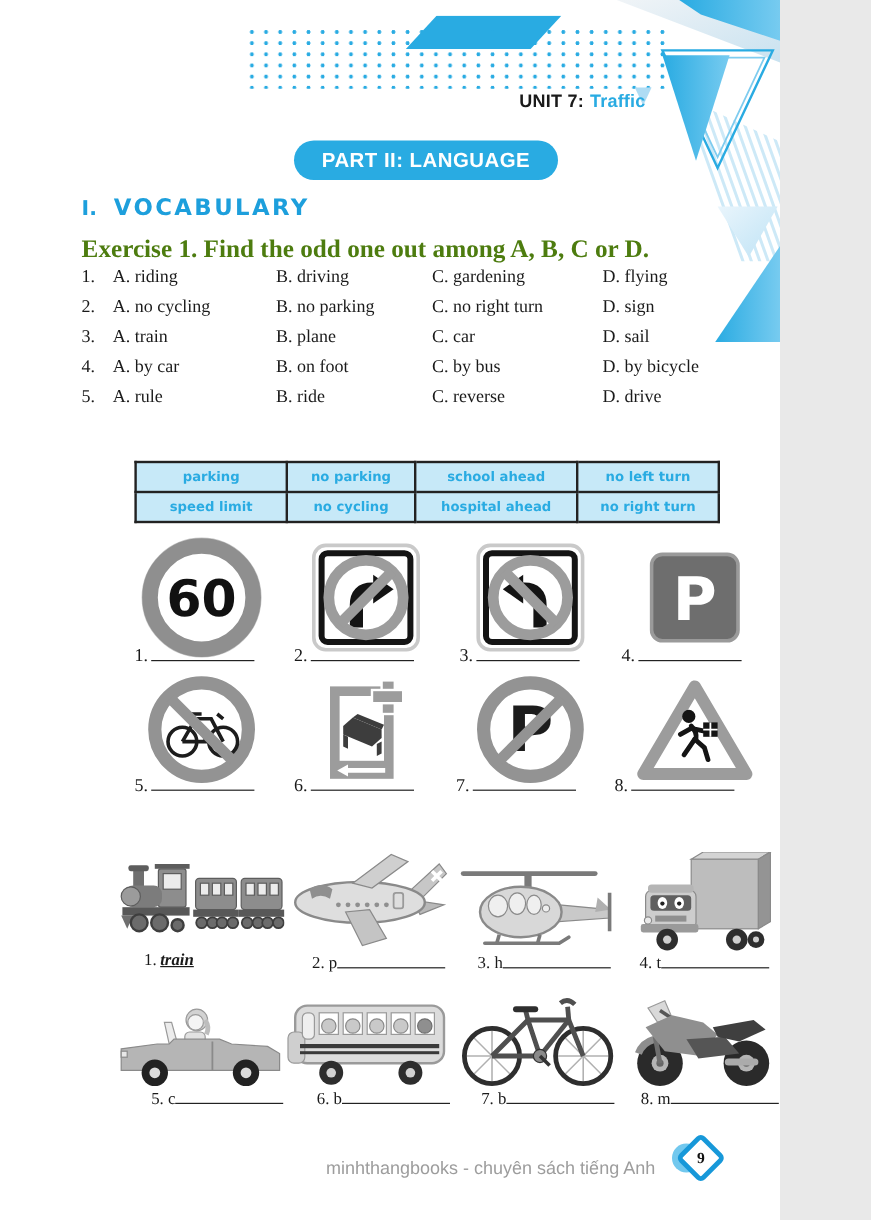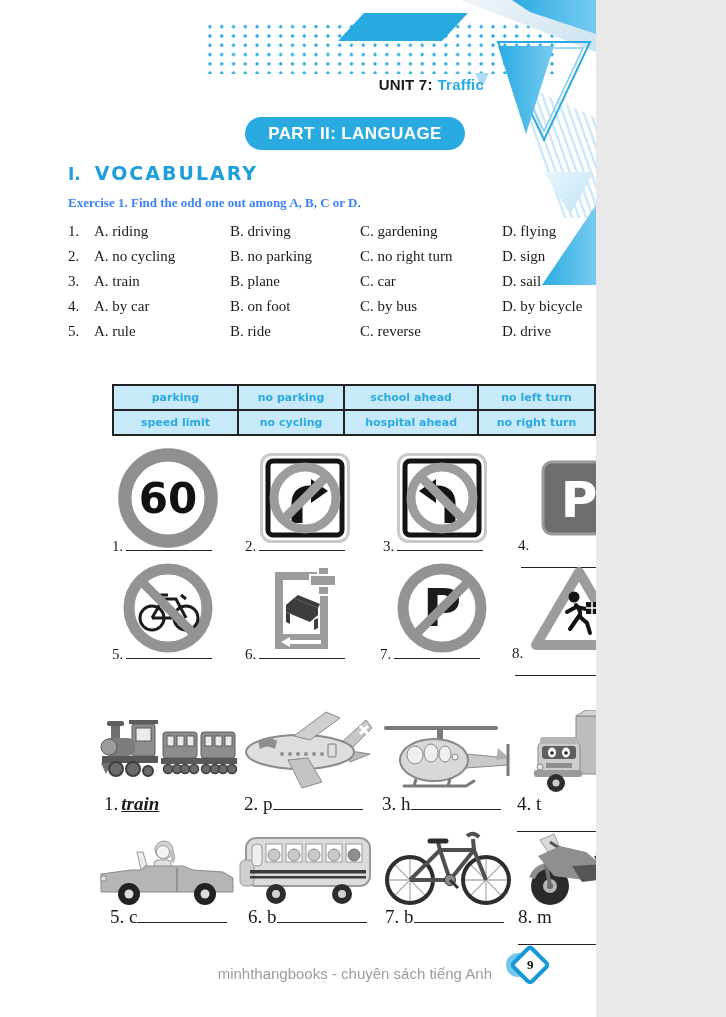--- a/index.html
+++ b/index.html
@@ -1,16 +1,16 @@
 <!DOCTYPE html>
 <html><head>
 <meta charset="utf-8">
 <style>
   html,body{margin:0;padding:0;background:#e9e9e9;}
-  .page{position:relative;width:596px;height:1017px;background:#fff;overflow:hidden;
+  .page{position:relative;width:650px;height:1017px;background:#fff;overflow:hidden;
         font-family:"Liberation Serif",serif;color:#1a1a1a;}
   .abs{position:absolute;}
 
   
   .dots{left:204px;top:22px;width:357px;height:52px;
         background-image:radial-gradient(circle,#29ABE2 1.4px,transparent 1.8px);
         background-size:11.8px 9.3px;}
   .cyanquad{left:338px;top:13px;width:130px;height:28px;background:#29ABE2;
         clip-path:polygon(20% 0,100% 0,80% 100%,0 100%);}
   .unit-line{top:76px;right:112px;font-family:"Liberation Sans",sans-serif;
@@ -18,21 +18,21 @@
   .unit-title{color:#29ABE2;}
   .banner{left:245px;top:117px;width:220px;height:33px;background:#29ABE2;border-radius:17px;
         color:#fff;font-family:"Liberation Sans",sans-serif;font-weight:700;font-size:17px;
         display:flex;align-items:center;justify-content:center;letter-spacing:0.4px;}
 
   .sect{left:68px;top:162px;display:flex;align-items:baseline;gap:14px;color:#1D9FDC;
         font-family:"DejaVu Sans",sans-serif;font-weight:700;}
   .sect .n{font-size:17px;}
   .sect .t{font-size:19px;letter-spacing:2px;}
 
-  .ex-title{font-weight:700;font-size:13px;color:#3b82f6;font-family:"Liberation Serif",serif;}
+  .ex-title{font-weight:700;font-size:21px;color:#4d7c0f;font-family:"Liberation Serif",serif;}
   #ex1-title{left:68px;top:195px;}
   #ex2-title{left:68px;top:357px;}
   #ex3-title{left:68px;top:682px;}
 
   .ex1-rows{left:68px;top:219px;width:600px;display:grid;
         grid-template-columns:26px 136px 130px 142px auto;grid-auto-rows:25px;
         font-size:15px;align-items:center;}
 
   table.wordbank{left:112px;top:384px;border-collapse:collapse;table-layout:fixed;}
   table.wordbank td{border:2px solid #222;background:#c7e9f8;height:23px;text-align:center;
@@ -46,21 +46,21 @@
   #signs2{top:562px;height:92px;}
   .blankrow{display:grid;font-size:15px;}
   #blanks1{left:112px;top:537px;grid-template-columns:133px 138px 135px auto;}
   #blanks2{left:112px;top:645px;grid-template-columns:133px 135px 132px auto;}
   .bl-line{display:inline-block;width:86px;border-bottom:1.3px solid #222;height:13px;margin-left:3px;}
 
   .transrow{left:98px;width:570px;display:grid;grid-template-columns:repeat(4,140px);
         justify-items:center;align-items:end;}
   #trans1{top:708px;height:84px;}
   #trans2{top:820px;height:88px;}
-  .labelrow{display:grid;font-size:19px;}
+  .labelrow{display:grid;font-size:14px;margin-left:16px;}
   #labels1{left:104px;top:793px;grid-template-columns:140px 138px 135px auto;}
   #labels2{left:110px;top:906px;grid-template-columns:138px 137px 133px auto;}
   .ans-line{display:inline-block;width:90px;border-bottom:1.3px solid #222;height:13px;}
   .ans-answer{font-style:italic;font-weight:700;text-decoration:underline;margin-left:3px;}
 
   .footer{top:948px;right:52px;display:flex;align-items:flex-end;gap:14px;}
   .footer-text{color:#9d9d9d;font-family:"Liberation Sans",sans-serif;font-size:15px;}
   .badge{position:relative;width:38px;height:34px;}
   .badge-circle{position:absolute;left:0;top:5px;width:24px;height:24px;border-radius:50%;background:#72c8ee;}
   .badge-diamond{position:absolute;left:9px;top:2px;width:22px;height:22px;background:#fff;

